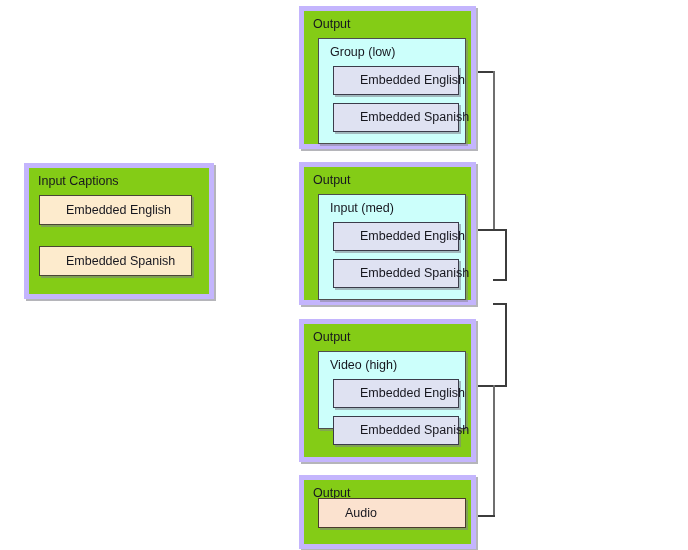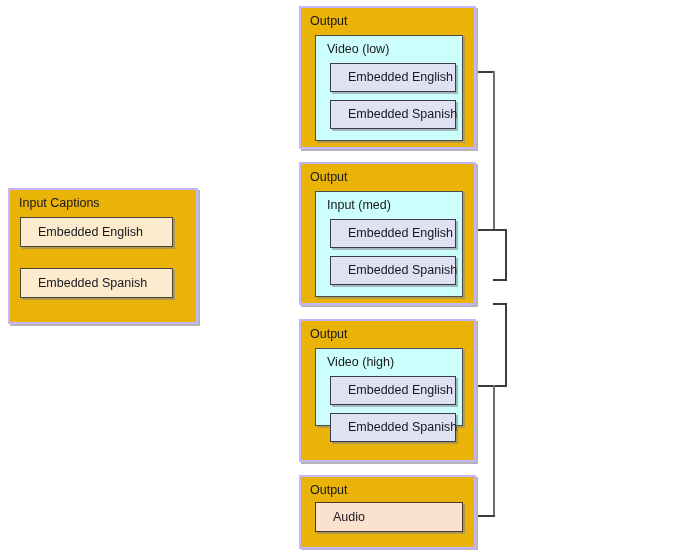--- a/index.html
+++ b/index.html
@@ -32,41 +32,40 @@
     border: 1px solid #4d4d4d;
     background: #ffffff;
   }
 
   
   .shadowed {
     box-shadow: 2px 2px 0 0 rgba(120,120,130,0.55);
   }
 
   .group-box {
-    border: 2px solid #c4b5fd;
-    background: #eab308;
+    border: 5px solid #c4b5fd;
+    background: #84cc16;
   }
 
   .box-title {
     position: absolute;
     left: 9px;
     top: 6px;
     font-size: 12.5px;
     line-height: 15px;
     color: #17171f;
     white-space: nowrap;
   }
 
   
   #input-captions-group {
-    left: 8px;
+    left: 24px;
     top: 163px;
     width: 190px;
     height: 136px;
-    margin-top: 25px;
   }
 
   
   .video-box {
     position: absolute;
     box-sizing: border-box;
     border: 1px solid #4d4d4d;
     background: #ccfffb;
     box-shadow: 2px 2px 0 0 rgba(130,130,140,0.5);
   }
@@ -79,21 +78,21 @@
   .caption-chip {
     position: absolute;
     box-sizing: border-box;
     border: 1px solid #3b3b4a;
     background: #dfe2f2;
     box-shadow: 2px 2px 0 0 rgba(125,125,138,0.55);
     font-size: 12.5px;
     line-height: 1;
     display: flex;
     align-items: center;
-    padding-left: 17px;
+    padding-left: 26px;
     color: #17171f;
     white-space: nowrap;
   }
 
   
   .caption-chip.cream {
     background: #fdebcd;
     border: 1px solid #4a4535;
   }
 
@@ -144,21 +143,21 @@
 
     <div class="caption-chip cream" style="left:10px; top:27px; width:153px; height:30px;">Embedded English</div>
 
     <div class="caption-chip cream" style="left:10px; top:78px; width:153px; height:30px;">Embedded Spanish</div>
   </div>
 
   <div class="box group-box shadowed" style="left:299px; top:6px; width:177px; height:143px;">
     <div class="box-title">Output</div>
 
     <div class="video-box" style="left:14px; top:27px; width:148px; height:106px;">
-      <div class="box-title">Video (low)</div>
+      <div class="box-title">Group (low)</div>
 
       <div class="caption-chip" style="left:14px; top:27px; width:126px; height:29px;">Embedded English</div>
 
       <div class="caption-chip" style="left:14px; top:64px; width:126px; height:29px;">Embedded Spanish</div>
     </div>
   </div>
 
   <div class="box group-box shadowed" style="left:299px; top:162px; width:177px; height:143px;">
     <div class="box-title">Output</div>
 
@@ -179,21 +178,21 @@
 
       <div class="caption-chip" style="left:14px; top:27px; width:126px; height:29px;">Embedded English</div>
 
       <div class="caption-chip" style="left:14px; top:64px; width:126px; height:29px;">Embedded Spanish</div>
     </div>
   </div>
 
   <div class="box group-box shadowed" style="left:299px; top:475px; width:177px; height:74px;">
     <div class="box-title">Output</div>
 
-    <div class="caption-chip peach" style="left:14px; top:25px; width:148px; height:30px;">Audio</div>
+    <div class="caption-chip peach" style="left:14px; top:18px; width:148px; height:30px;">Audio</div>
   </div>
 
   <div class="conn h" style="left:478px; top:71px; width:17px;"></div>
   <div class="conn v light" style="left:493px; top:71px; height:160px;"></div>
 
   <div class="conn h" style="left:478px; top:229px; width:29px;"></div>
 
   <div class="conn v" style="left:505px; top:229px; height:52px;"></div>
   <div class="conn h" style="left:493px; top:279px; width:14px;"></div>
 

